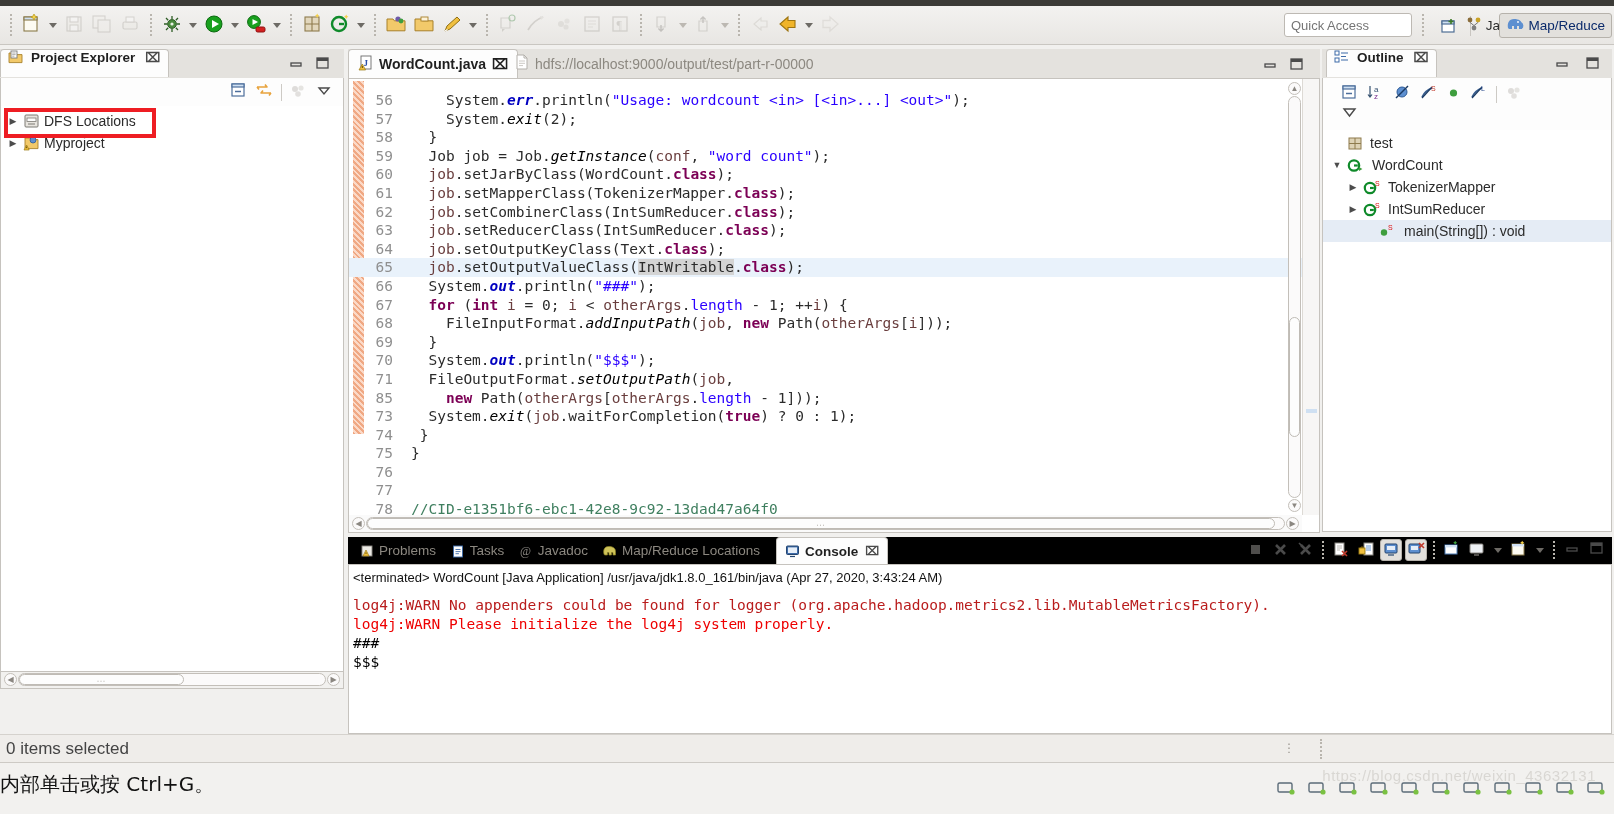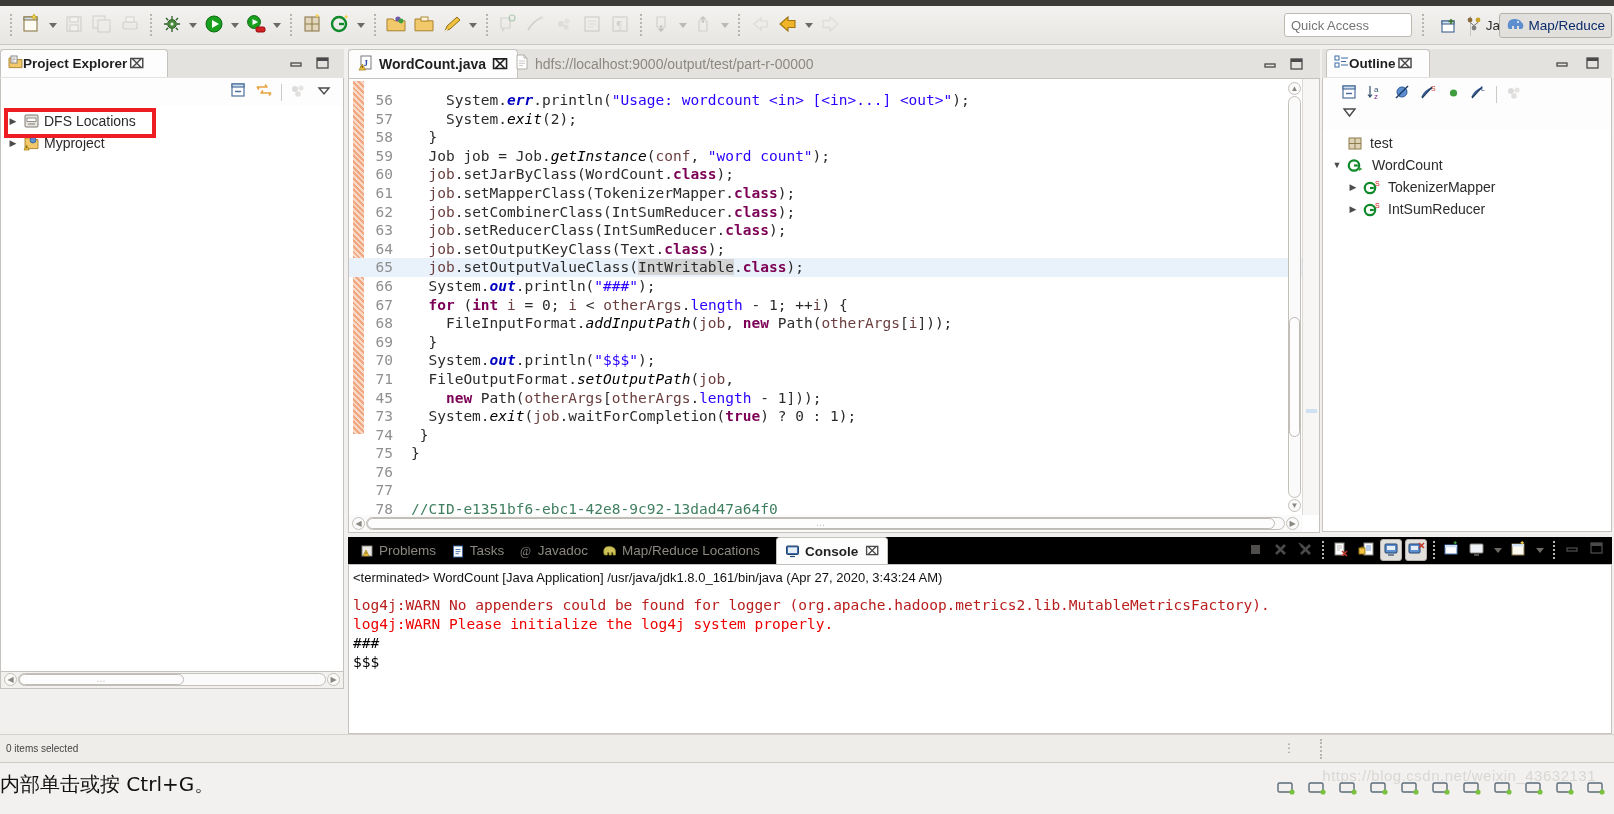--- a/index.html
+++ b/index.html
@@ -84,21 +84,21 @@
 
   
   .body {
     position: absolute; top: 45px; left: 0;
     width: 1614px; height: 689px;
     background: #f1f0ee;
   }
   .view-tab {
     position: absolute; left: 0; top: 0;
     height: 28px;
-    display: flex; align-items: center; gap: 0;
+    display: flex; gap: 8px;
     padding: 0 8px 0 7px;
     background: #fdfdfd;
     border: 1px solid #c6c3be;
     border-bottom: none;
     border-radius: 4px 4px 0 0;
     font-size: 13.5px; font-weight: bold;
     color: #1f1f1f;
   }
   .view-tab .closeglyph { color: #4a4a4a; font-size: 13px; margin-left: 2px; }
   .view-min, .view-max {
@@ -341,21 +341,21 @@
   .cs-out { color: #000; }
 
   
   .statusbar {
     position: absolute; left: 0; top: 734px;
     width: 1614px; height: 28px;
     background: #efedea;
     border-top: 1px solid #d5d2cd;
     display: flex; align-items: center;
   }
-  .status-text { padding-left: 6px; font-size: 10px; color: #444; }
+  .status-text { padding-left: 6px; font-size: 17px; color: #444; }
   .status-grip {
     position: absolute; left: 1283px; top: 6px;
     color: #9a968f; font-size: 12px; letter-spacing: 2px;
   }
   .status-dotted {
     position: absolute; left: 1320px; top: 4px;
     height: 20px; border-left: 2px dotted #b9b5ae;
   }
 
   
@@ -732,21 +732,21 @@
               <div class="code-line"><span class="lineno">62</span><span>  <span class="n">job</span>.setCombinerClass(IntSumReducer.<span class="k">class</span>);</span></div>
               <div class="code-line"><span class="lineno">63</span><span>  <span class="n">job</span>.setReducerClass(IntSumReducer.<span class="k">class</span>);</span></div>
               <div class="code-line"><span class="lineno">64</span><span>  <span class="n">job</span>.setOutputKeyClass(Text.<span class="k">class</span>);</span></div>
               <div class="code-line hl"><span class="lineno">65</span><span>  <span class="n">job</span>.setOutputValueClass(<span class="occ">IntWritable</span>.<span class="k">class</span>);</span></div>
               <div class="code-line"><span class="lineno">66</span><span>  System.<span class="sf">out</span>.println(<span class="s">"###"</span>);</span></div>
               <div class="code-line"><span class="lineno">67</span><span>  <span class="k">for</span> (<span class="k">int</span> <span class="n">i</span> = 0; <span class="n">i</span> &lt; <span class="n">otherArgs</span>.<span class="s">length</span> - 1; ++<span class="n">i</span>) {</span></div>
               <div class="code-line"><span class="lineno">68</span><span>    FileInputFormat.<span class="f">addInputPath</span>(<span class="n">job</span>, <span class="k">new</span> Path(<span class="n">otherArgs</span>[<span class="n">i</span>]));</span></div>
               <div class="code-line"><span class="lineno">69</span><span>  }</span></div>
               <div class="code-line"><span class="lineno">70</span><span>  System.<span class="sf">out</span>.println(<span class="s">"$$$"</span>);</span></div>
               <div class="code-line"><span class="lineno">71</span><span>  FileOutputFormat.<span class="f">setOutputPath</span>(<span class="n">job</span>,</span></div>
-              <div class="code-line"><span class="lineno">45</span><span>    <span class="k">new</span> Path(<span class="n">otherArgs</span>[<span class="n">otherArgs</span>.<span class="s">length</span> - 1]));</span></div>
+              <div class="code-line"><span class="lineno">85</span><span>    <span class="k">new</span> Path(<span class="n">otherArgs</span>[<span class="n">otherArgs</span>.<span class="s">length</span> - 1]));</span></div>
               <div class="code-line"><span class="lineno">73</span><span>  System.<span class="f">exit</span>(<span class="n">job</span>.waitForCompletion(<span class="k">true</span>) ? 0 : 1);</span></div>
               <div class="code-line"><span class="lineno">74</span><span> }</span></div>
               <div class="code-line"><span class="lineno">75</span><span>}</span></div>
               <div class="code-line"><span class="lineno">76</span><span></span></div>
               <div class="code-line"><span class="lineno">77</span><span></span></div>
               <div class="code-line"><span class="lineno">78</span><span><span class="cm">//CID-e1351bf6-ebc1-42e8-9c92-13dad47a64f0</span></span></div>
             </div>
         </div>
 
         <div class="ed-overview">
@@ -896,20 +896,30 @@
             <div class="ol-row" style="padding-left: 24px;">
               <span class="twisty">▶</span>
               <span style="display: inline-flex;">
                 <svg width="18" height="15" viewBox="0 0 18 15">
         <circle cx="7" cy="8" r="5.2" fill="none" stroke="#0f8a2a" stroke-width="2.2"></circle>
         <path d="M7 8 h3.8" stroke="#0f8a2a" stroke-width="2.2"></path>
         <text x="12" y="6" font-size="7" fill="#d11" font-family="Liberation Sans, sans-serif">S</text>
                 </svg>
               </span>
               <span style="margin-left: 3px;">IntSumReducer</span>
+            </div>
+            <div class="ol-row selected" style="padding-left: 40px;">
+              <span class="twisty"></span>
+              <span style="display: inline-flex;">
+                <svg width="18" height="15" viewBox="0 0 18 15">
+        <circle cx="5" cy="8.5" r="3.2" fill="#3e9e3e"></circle>
+        <text x="9" y="6" font-size="7" fill="#d11" font-family="Liberation Sans, sans-serif">S</text>
+                </svg>
+              </span>
+              <span style="margin-left: 3px;">main(String[]) : void</span>
             </div>
           </div>
       </div>
     </div>
 
     <div id="console-panel">
       <div class="cs-tabbar">
         <div id="cs-tabs">
             <div class="cs-tab" style="left: 4px;">
               <span style="display: inline-flex;">

